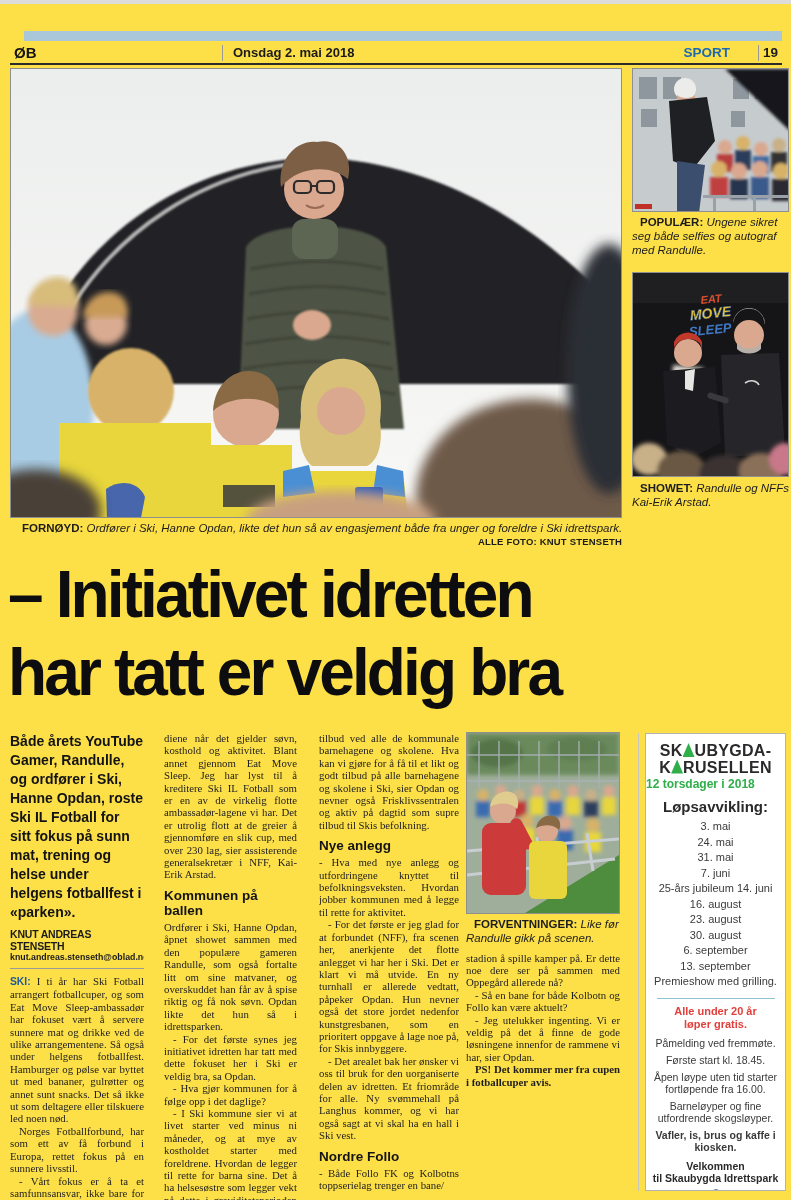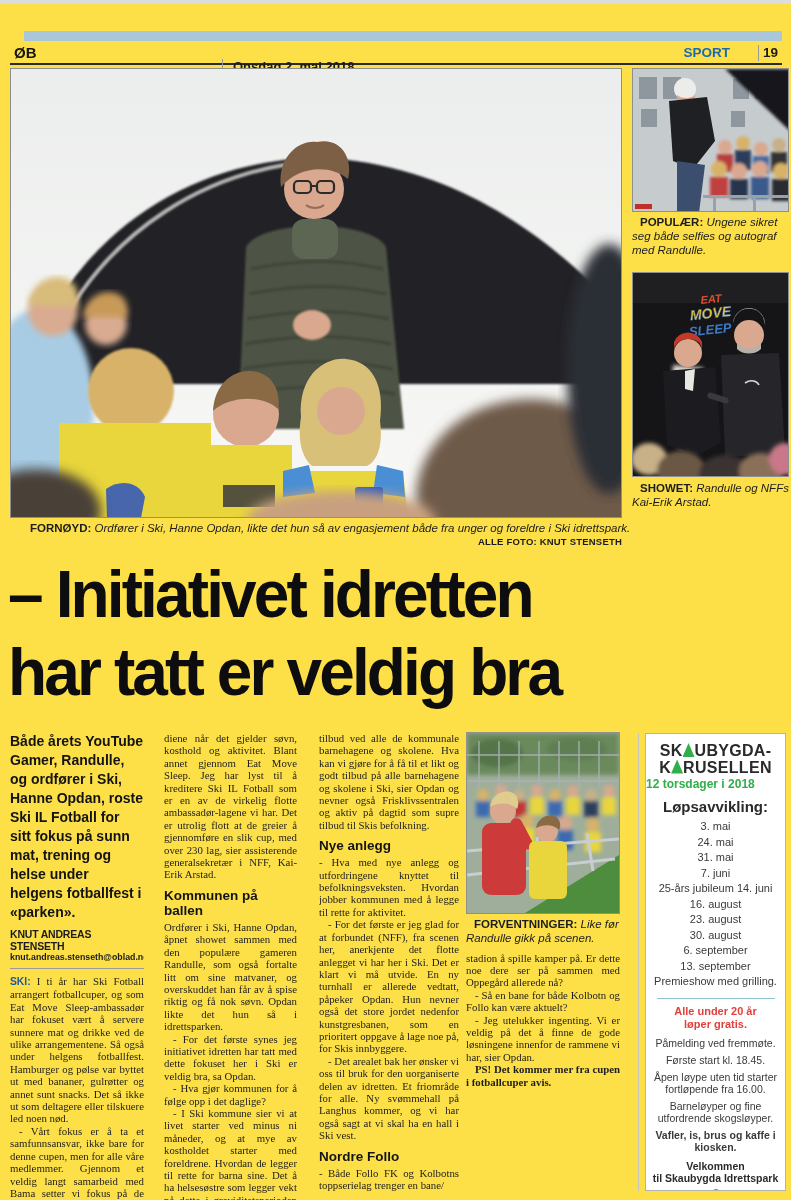--- a/index.html
+++ b/index.html
@@ -2,34 +2,34 @@
 <html><head>
 <meta charset="utf-8">
 <style>
   html,body{margin:0;padding:0;background:#dcdcdc;}
   .page{position:relative;width:791px;height:1200px;background:#fde047;margin:4px auto;
         font-family:"Liberation Sans",sans-serif;overflow:hidden;color:#1b1b1d;}
   
   .topbar{position:absolute;left:24px;top:27px;width:758px;height:10px;background:#aac7d9;}
   .header-row{position:absolute;left:10px;top:39px;width:772px;height:20px;border-bottom:2px solid #2b2b2b;}
   .logo{position:absolute;left:4px;top:1px;font-weight:bold;font-size:15px;color:#141414;}
-  .hdr-date{position:absolute;left:212px;top:16px;font-weight:bold;font-size:13px;border-left:1px solid #9a9a9a;padding-left:10px;line-height:16px;}
+  .hdr-date{position:absolute;left:212px;top:2px;font-weight:bold;font-size:13px;border-left:1px solid #9a9a9a;padding-left:10px;line-height:16px;}
   .hdr-section{position:absolute;right:52px;top:2px;font-weight:bold;font-size:13.5px;color:#1d6ab0;line-height:16px;}
   .hdr-page{position:absolute;right:4px;top:2px;font-weight:bold;font-size:13.5px;border-left:1px solid #9a9a9a;padding-left:4px;line-height:16px;}
   
   .photo{position:absolute;border:1px solid #8f8f8f;box-sizing:border-box;overflow:hidden;background:#ddd;}
   .photo svg{display:block;}
   .main-photo{left:10px;top:64px;width:612px;height:450px;}
   .side-photo1{left:632px;top:64px;width:157px;height:144px;}
   .side-photo2{left:632px;top:268px;width:157px;height:205px;}
   
   .cap{font-size:11.5px;line-height:13.8px;color:#1c1c1e;}
   .cap-label{font-weight:bold;font-style:normal;padding-left:8px;}
   .cap-text{font-style:italic;font-weight:500;}
-  .main-cap{position:absolute;left:22px;top:518px;width:612px;}
+  .main-cap{position:absolute;left:14px;top:518px;width:612px;}
   .credit{position:absolute;left:10px;top:532px;width:612px;text-align:right;font-size:9.5px;font-weight:bold;letter-spacing:0.2px;}
   .side-cap1{position:absolute;left:632px;top:212px;width:157px;}
   .side-cap2{position:absolute;left:632px;top:478px;width:157px;}
   
   .headline{position:absolute;left:8px;top:551px;width:820px;font-size:67px;line-height:78px;
             font-weight:bold;letter-spacing:-3px;color:#0d0d0f;transform:scaleX(0.955);transform-origin:left top;white-space:nowrap;}
   
   .col{position:absolute;top:728px;height:472px;overflow:hidden;}
   .col1{left:10px;width:134px;}
   .col2{left:164px;width:133px;}
@@ -238,20 +238,21 @@
     <div>– Initiativet idretten</div>
     <div>har tatt er veldig bra</div>
   </div>
 
   <div class="col col1">
     <p class="lead">Både årets YouTube Gamer, Randulle, og ordfører i Ski, Hanne Opdan, roste Ski IL Fotball for sitt fokus på sunn mat, trening og helse under helgens fotballfest i «parken».</p>
     <div class="byline-name">KNUT ANDREAS STENSETH</div>
     <div class="byline-email">knut.andreas.stenseth@oblad.no</div>
     <hr class="byline-rule">
     <p class="body-p"><span class="ski-tag">SKI:</span> <span>I ti år har Ski Fotball arrangert fotballcuper, og som Eat Move Sleep-ambassadør har fokuset vært å servere sunnere mat og drikke ved de ulike arrangementene. Så også under helgens fotballfest. Hamburger og pølse var byttet ut med bananer, gulrøtter og annet sunt snacks. Det så ikke ut som deltagere eller tilskuere led noen nød.</span></p>
+    <p class="body-p indent">Norges Fotballforbund, har som ett av få forbund i Europa, rettet fokus på en sunnere livsstil.</p>
     <p class="body-p indent">- Vårt fokus er å ta et samfunnsansvar, ikke bare for denne cupen, men for alle våre medlemmer. Gjennom et veldig langt samarbeid med Bama setter vi fokus på de riktige ver-</p>
   </div>
 
   <div class="col col2">
     <p class="body-p">diene når det gjelder søvn, kosthold og aktivitet. Blant annet gjennom Eat Move Sleep. Jeg har lyst til å kreditere Ski IL Fotball som er en av de virkelig flotte ambassadør-lagene vi har. Det er utrolig flott at de greier å gjennomføre en slik cup, med over 230 lag, sier assisterende generalsekretær i NFF, Kai-Erik Arstad.</p>
     <div class="subhead">Kommunen på ballen</div>
     <p class="body-p">Ordfører i Ski, Hanne Opdan, åpnet showet sammen med den populære gameren Randulle, som også fortalte litt om sine matvaner, og overskuddet han får av å spise riktig og få nok søvn. Opdan likte det hun så i idrettsparken.</p>
     <p class="body-p indent">- For det første synes jeg initiativet idretten har tatt med dette fokuset her i Ski er veldig bra, sa Opdan.</p>
     <p class="body-p indent">- Hva gjør kommunen for å følge opp i det daglige?</p>
     <p class="body-p indent">- I Ski kommune sier vi at livet starter ved minus ni måneder, og at mye av kostholdet starter med foreldrene. Hvordan de legger til rette for barna sine. Det å ha helsesøstre som legger vekt på dette i graviditetsperioden er viktig. Det hviler et ansvar på oss i kommunen når det gjelder å lage like</p>

